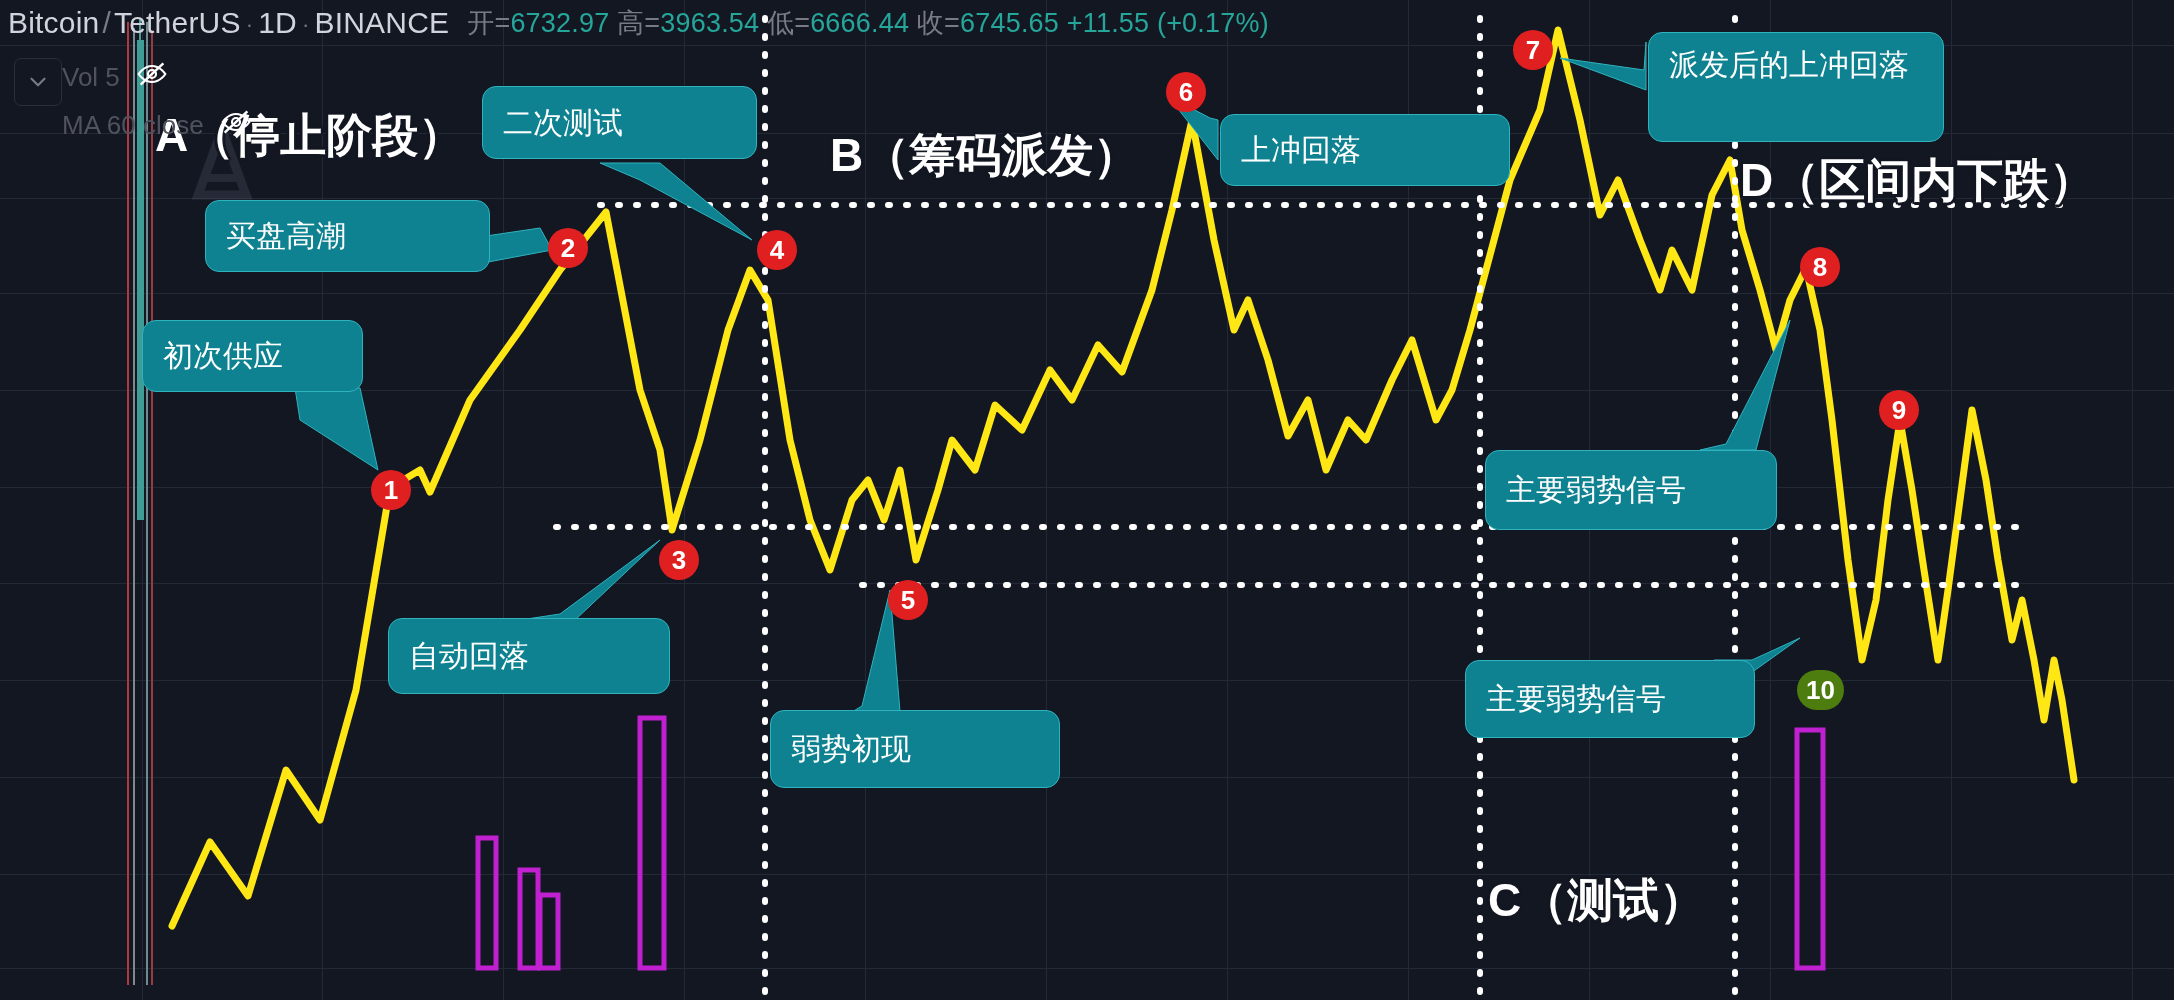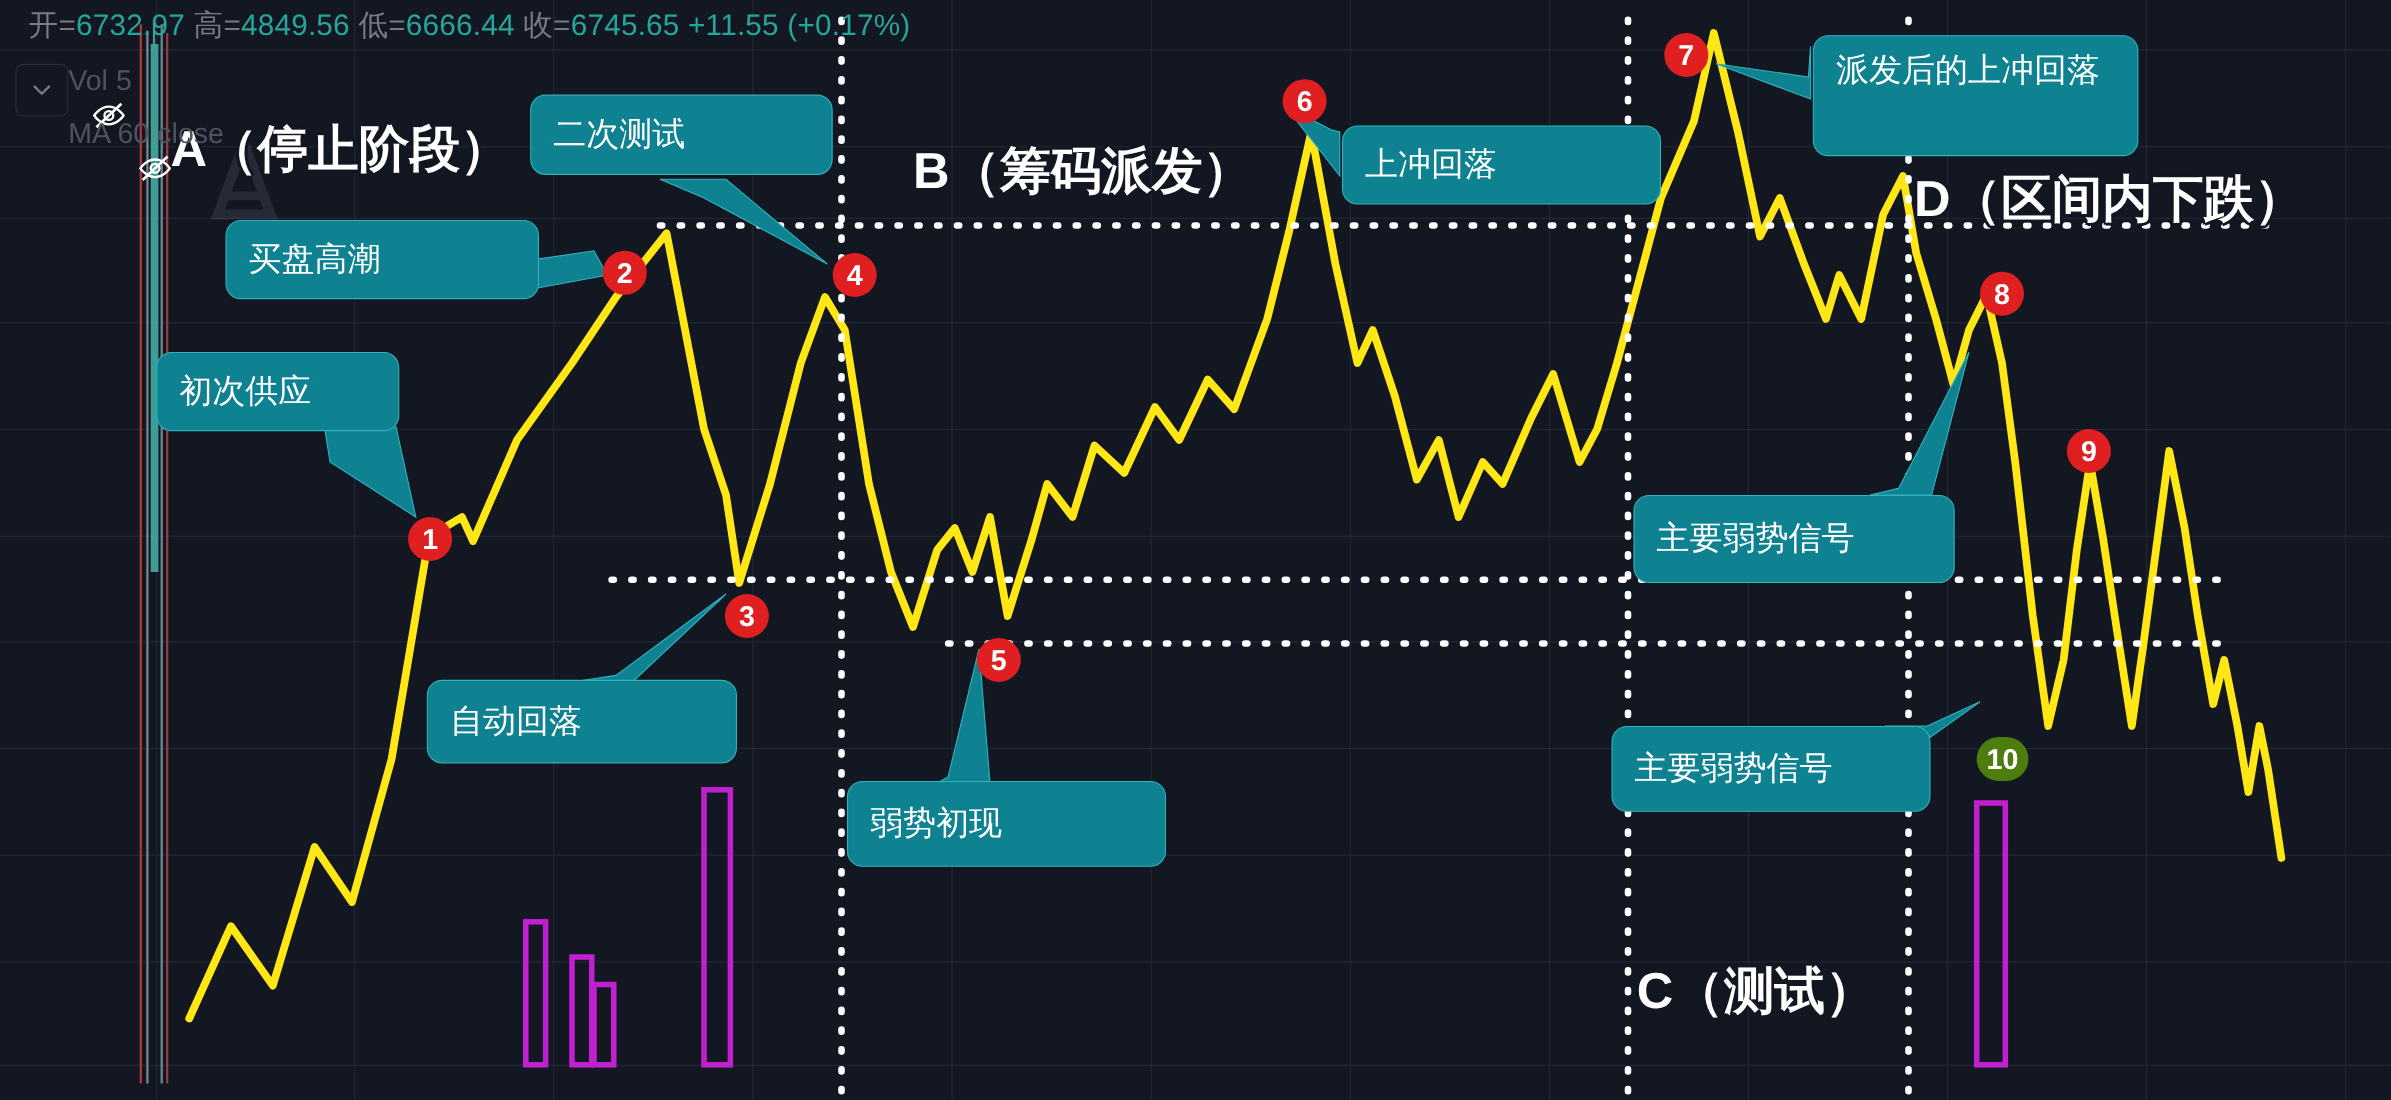--- a/index.html
+++ b/index.html
@@ -33,21 +33,21 @@
   .sym { color:#d1d4dc; }
   .sym .sep { color:#787b86; padding:0 3px; }
   .sym .dot { color:#787b86; padding:0 5px; font-size:22px; vertical-align:middle;}
   .ohlc { margin-left:18px; font-size:27px; color:#787b86; }
   .ohlc .k { color:#787b86; }
   .ohlc .v { color:#26a69a; }
   .ohlc .chg { color:#26a69a; }
 
   .legend-row {
     position:absolute; display:flex; align-items:center;
-    color:#50535e; font-size:26px; z-index:30; white-space:nowrap;flex-direction:column;
+    color:#50535e; font-size:26px; z-index:30; white-space:nowrap;
   }
   .legend-vol { left:62px; top:58px; }
   .legend-ma  { left:62px; top:106px; }
   .eye { margin-left:16px; display:inline-block; }
 
   .collapse-btn {
     position:absolute; left:14px; top:58px; width:46px; height:46px;
     border:1px solid #2a2e39; border-radius:7px;
     display:flex; align-items:center; justify-content:center;
     z-index:31; cursor:pointer;
@@ -177,23 +177,26 @@
 
       <polygon points="1646,42 1646,90 1560,58 1644,70"></polygon>
 
       <polygon points="1700,450 1756,450 1790,320 1726,444"></polygon>
 
       <polygon points="1714,660 1752,660 1800,638 1730,688"></polygon>
     </g>
   </svg>
 
   <div class="topbar">
+    <span class="sym">
+      <span>Bitcoin</span><span class="sep">/</span><span>TetherUS</span><span class="dot">·</span><span>1D</span><span class="dot">·</span><span>BINANCE</span>
+    </span>
     <span class="ohlc">
       <span class="k">开=</span><span class="v">6732.97</span>
-      <span class="k">高=</span><span class="v">4849.56</span>
+      <span class="k">高=</span><span class="v">3963.54</span>
       <span class="k">低=</span><span class="v">6666.44</span>
       <span class="k">收=</span><span class="v">6745.65</span>
       <span class="chg">+11.55 (+0.17%)</span>
     </span>
   </div>
 
   <div class="collapse-btn">
     <svg width="26" height="26" viewBox="0 0 24 24">
       <path d="M6 9 L12 15 L18 9" fill="none" stroke="#787b86" stroke-width="2" stroke-linecap="round" stroke-linejoin="round"></path>
     </svg>

